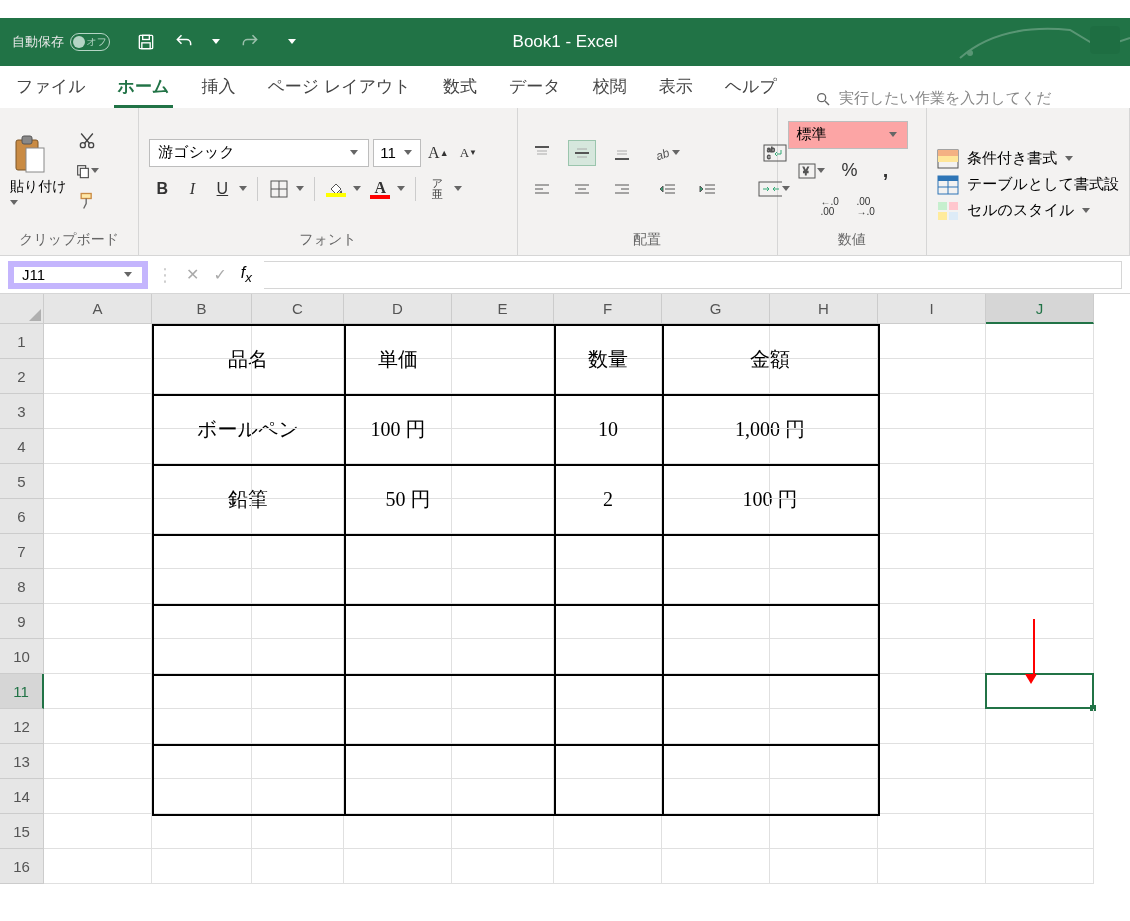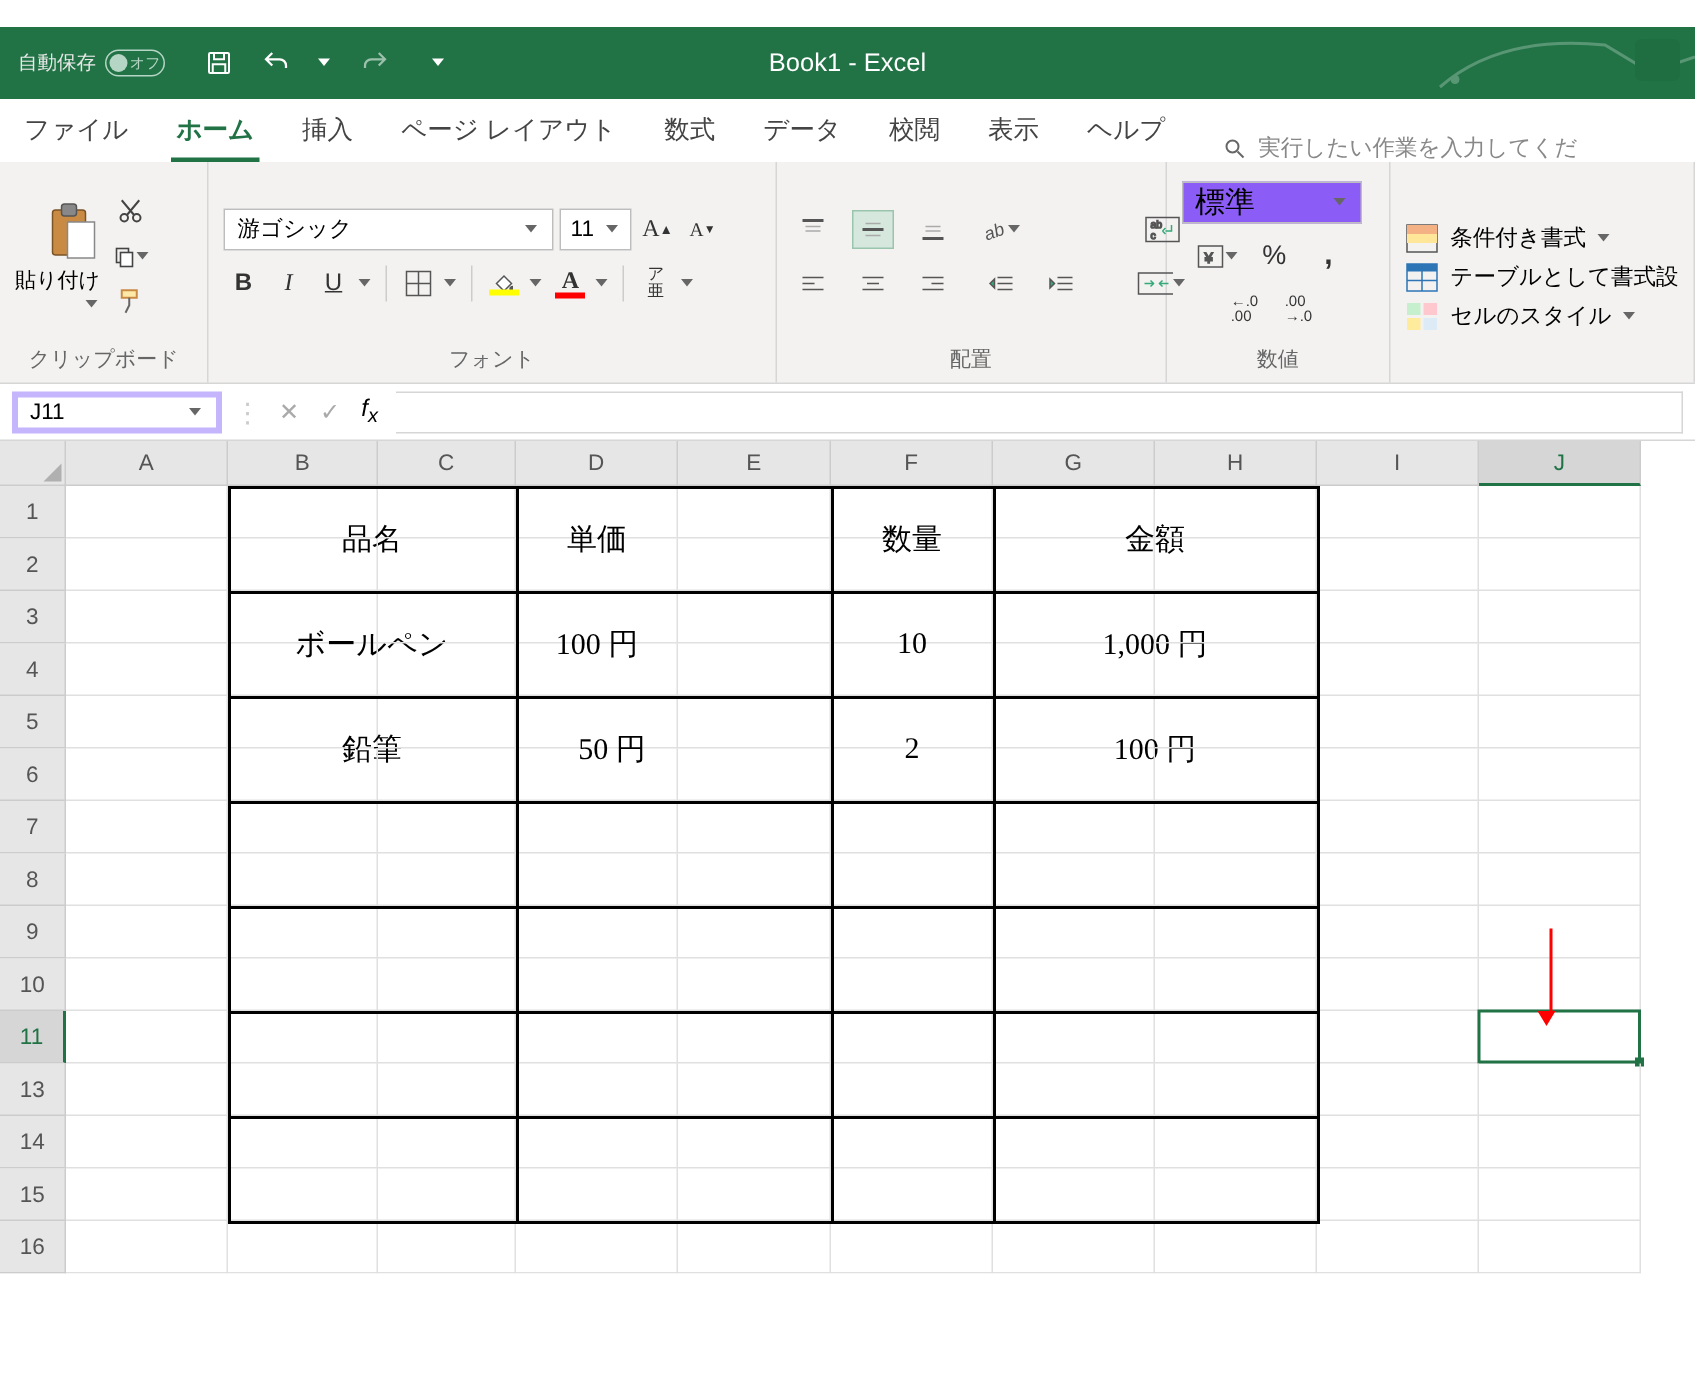--- a/index.html
+++ b/index.html
@@ -21,51 +21,51 @@
   .tab.active { color:#217346; font-weight:600; border-bottom: 3px solid #217346; padding-bottom: 7px; }
   .tellme { display:flex; align-items:center; gap:8px; color:#888; font-size:15px; margin-left:10px; flex:1; }
   .tellme svg { width:16px; height:16px; stroke:#666; }
 
   
   .ribbon { height: 148px; background:#f3f2f1; border-bottom:1px solid #d6d6d6; display:flex; }
   .group { border-right:1px solid #d6d6d6; display:flex; flex-direction:column; }
   .group-body { flex:1; display:flex; align-items:center; padding: 6px 10px 0 10px; }
   .group-label { text-align:center; font-size:14px; color:#666; padding: 4px 0 6px 0; position:relative; }
 
-  .clip-col { display:flex; flex-direction:column; align-items:flex-end; gap:2px; }
+  .clip-col { display:flex; flex-direction:column; align-items:flex-start; gap:2px; }
   .paste-icon { width:38px; height:42px; }
   .clip-small { display:flex; flex-direction:column; gap:8px; margin-left:8px; }
   .rbtn { width:24px;height:22px; display:flex; align-items:center; justify-content:center; }
 
   .font-group-body { display:flex; flex-direction:column; gap:8px; }
   .font-row { display:flex; align-items:center; gap:4px; }
   .fname { width: 220px; height: 28px; border:1px solid #bdbdbd; background:#fff; display:flex; align-items:center; padding:0 8px; font-size:15px; justify-content:space-between; }
   .fsize { width:48px; height:28px; border:1px solid #bdbdbd; background:#fff; display:flex; align-items:center; padding:0 6px; font-size:15px; justify-content:space-between; }
   .ibtn { min-width:26px; height:28px; display:flex; align-items:center; justify-content:center; font-size:16px; color:#333; }
   .color-strip { width:20px; height:4px; margin-top:-2px; }
   .dd { width:10px; height:10px; display:inline-block; }
   .dd::after { content:""; display:block; width:0;height:0;border-left:4px solid transparent;border-right:4px solid transparent;border-top:5px solid #666; margin-top:2px;}
 
   .align-body { display:flex; align-items:center; gap:18px; }
   .align-grid { display:flex; flex-direction:column; gap:10px; }
   .align-row { display:flex; gap:12px; }
   .align-cell { width:28px;height:26px; display:flex;align-items:center;justify-content:center; }
   .align-cell.sel { background:#d6e7dd; border:1px solid #9ac5ad; }
 
   .num-body { display:flex; flex-direction:column; gap:8px; align-items:center; }
-  .num-format { width:120px; height:28px; border:1px solid #bdbdbd; background:#8b5cf6; display:flex; align-items:center; justify-content:space-between; padding:0 8px; font-size:20px; }
+  .num-format { width:120px; height:28px; border:1px solid #bdbdbd; background:#fca5a5; display:flex; align-items:center; justify-content:space-between; padding:0 8px; font-size:15px; }
   .num-row { display:flex; gap:10px; align-items:center; }
 
   .style-body { display:flex; flex-direction:column; gap:6px;text-align:center; }
   .style-item { display:flex; align-items:center; gap:8px; font-size:15px; white-space:nowrap; }
   .style-icon { width:22px; height:20px; }
 
   
   .fbar { height: 38px; background:#fff; display:flex; align-items:center; border-bottom:1px solid #d6d6d6; }
-  .namebox { width:140px; height:28px; margin:0 8px; border:4px solid #c4b5fd; display:flex; align-items:center; justify-content:space-between; padding:0 8px; font-size:15px; background:#fff; }
+  .namebox { width:140px; height:28px; margin:0 8px; border:6px solid #c4b5fd; display:flex; align-items:center; justify-content:space-between; padding:0 8px; font-size:15px; background:#fff; }
   .fb-btns { display:flex; gap:14px; padding:0 12px; color:#aaa; font-size:16px; align-items:center; }
   .fb-input { flex:1; height:28px; border:1px solid #d6d6d6; border-left:none; background:#fff; margin-right:8px; }
 
   
   .grid-wrap { position:relative; }
   .selectall { position:absolute; left:0; top:0; width:44px; height:30px; background:#e6e6e6; border-right:1px solid #ccc; border-bottom:1px solid #ccc; display:flex; align-items:flex-end; justify-content:flex-end; }
   .selectall::after { content:""; width:0;height:0; border-right:12px solid #b0b0b0; border-top:12px solid transparent; margin:0 2px 2px 0;}
   .colheads { display:flex; margin-left:44px; height:30px; }
   .colhead { background:#e6e6e6; border-right:1px solid #ccc; border-bottom:1px solid #ccc; display:flex; align-items:center; justify-content:center; font-size:15px; color:#555; }
   .colhead.sel { background:#d6d6d6; border-bottom:2px solid #217346; color:#217346; }
@@ -586,20 +586,33 @@
         <div class="cell" style="width: 102px;"></div>
         <div class="cell" style="width: 108px;"></div>
         <div class="cell" style="width: 108px;"></div>
         <div class="cell" style="width: 108px;"></div>
         <div class="cell" style="width: 108px;"></div>
         <div class="cell selected" style="width: 108px;">
           <div class="fh"></div>
         </div>
       </div>
       <div class="row">
+        <div class="rowhead">12</div>
+        <div class="cell" style="width: 108px;"></div>
+        <div class="cell" style="width: 100px;"></div>
+        <div class="cell" style="width: 92px;"></div>
+        <div class="cell" style="width: 108px;"></div>
+        <div class="cell" style="width: 102px;"></div>
+        <div class="cell" style="width: 108px;"></div>
+        <div class="cell" style="width: 108px;"></div>
+        <div class="cell" style="width: 108px;"></div>
+        <div class="cell" style="width: 108px;"></div>
+        <div class="cell" style="width: 108px;"></div>
+      </div>
+      <div class="row">
         <div class="rowhead">13</div>
         <div class="cell" style="width: 108px;"></div>
         <div class="cell" style="width: 100px;"></div>
         <div class="cell" style="width: 92px;"></div>
         <div class="cell" style="width: 108px;"></div>
         <div class="cell" style="width: 102px;"></div>
         <div class="cell" style="width: 108px;"></div>
         <div class="cell" style="width: 108px;"></div>
         <div class="cell" style="width: 108px;"></div>
         <div class="cell" style="width: 108px;"></div>

